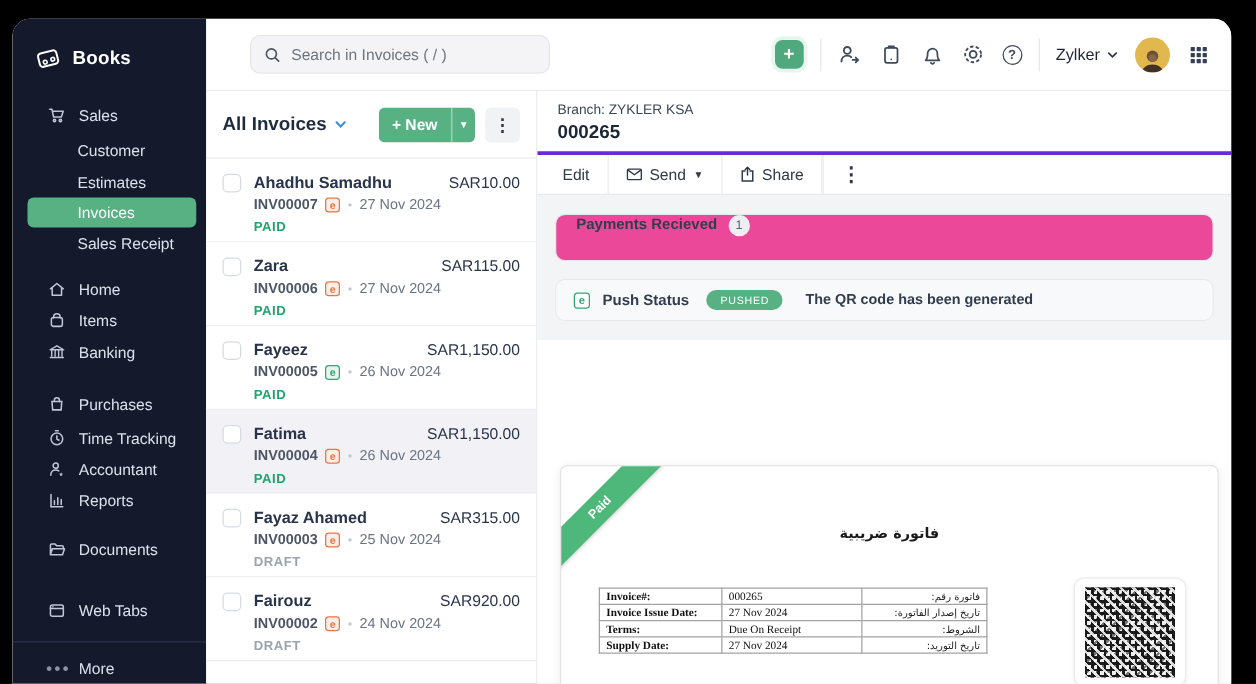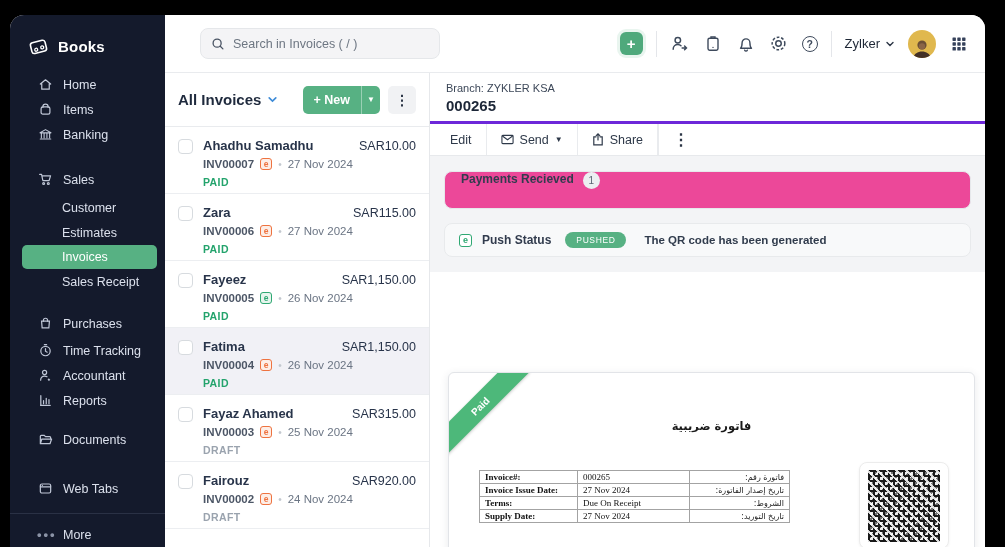--- a/index.html
+++ b/index.html
@@ -117,48 +117,20 @@
             <g transform="rotate(-14 10 11)">
               <rect x="3" y="5.5" width="15" height="11" rx="2.5" fill="none" stroke="#fff" stroke-width="1.6"></rect>
               <circle cx="7.6" cy="13.2" r="1.5" fill="none" stroke="#fff" stroke-width="1.3"></circle>
               <circle cx="14" cy="12.4" r="1.5" fill="none" stroke="#fff" stroke-width="1.3"></circle>
             </g>
           </svg>
       </span>
       <span class="logo-text">Books</span>
     </div>
 
-    <div class="nav-group" style="margin-top:12px">
-      <div class="side-item">
-        <span class="ic">
-            <svg width="15" height="15" viewBox="0 0 16 16" fill="none" stroke="currentColor" stroke-width="1.3" stroke-linecap="round" stroke-linejoin="round">
-              <path d="M2.5 7.5 8 3l5.5 4.5M4 7v6h8V7"></path>
-            </svg>
-          </span>
-        <span>Home</span>
-      </div>
-      <div class="side-item">
-        <span class="ic">
-            <svg width="15" height="15" viewBox="0 0 16 16" fill="none" stroke="currentColor" stroke-width="1.3" stroke-linecap="round">
-              <path d="M5.2 5.8V5a2.8 2.8 0 0 1 5.6 0v.8"></path>
-              <rect x="3.3" y="5.3" width="9.4" height="7.6" rx="1.8"></rect>
-            </svg>
-          </span>
-        <span>Items</span>
-      </div>
-      <div class="side-item">
-        <span class="ic">
-            <svg width="15" height="15" viewBox="0 0 16 16" fill="none" stroke="currentColor" stroke-width="1.2" stroke-linecap="round" stroke-linejoin="round">
-              <path d="M2.2 6.2 8 2.8l5.8 3.4zM3.6 6.5v5M6.5 6.5v5M9.5 6.5v5M12.4 6.5v5M2.4 12.8h11.2"></path>
-            </svg>
-          </span>
-        <span>Banking</span>
-      </div>
-    </div>
-
     <div class="nav-group" style="margin-top:20px">
       <div class="side-item">
         <span class="ic">
             <svg width="15" height="15" viewBox="0 0 16 16" fill="none" stroke="currentColor" stroke-width="1.3" stroke-linecap="round" stroke-linejoin="round">
               <path d="M1.8 2.6h2l1.4 6.6h6.6l1.6-5H4.6"></path>
               <circle cx="6" cy="12.2" r="1"></circle>
               <circle cx="11" cy="12.2" r="1"></circle>
             </svg>
           </span>
         <span>Sales</span>
@@ -167,20 +139,48 @@
         <span>Customer</span>
       </div>
       <div class="side-item child">
         <span>Estimates</span>
       </div>
       <div class="side-item child active">
         <span>Invoices</span>
       </div>
       <div class="side-item child">
         <span>Sales Receipt</span>
+      </div>
+    </div>
+
+    <div class="nav-group" style="margin-top:12px">
+      <div class="side-item">
+        <span class="ic">
+            <svg width="15" height="15" viewBox="0 0 16 16" fill="none" stroke="currentColor" stroke-width="1.3" stroke-linecap="round" stroke-linejoin="round">
+              <path d="M2.5 7.5 8 3l5.5 4.5M4 7v6h8V7"></path>
+            </svg>
+          </span>
+        <span>Home</span>
+      </div>
+      <div class="side-item">
+        <span class="ic">
+            <svg width="15" height="15" viewBox="0 0 16 16" fill="none" stroke="currentColor" stroke-width="1.3" stroke-linecap="round">
+              <path d="M5.2 5.8V5a2.8 2.8 0 0 1 5.6 0v.8"></path>
+              <rect x="3.3" y="5.3" width="9.4" height="7.6" rx="1.8"></rect>
+            </svg>
+          </span>
+        <span>Items</span>
+      </div>
+      <div class="side-item">
+        <span class="ic">
+            <svg width="15" height="15" viewBox="0 0 16 16" fill="none" stroke="currentColor" stroke-width="1.2" stroke-linecap="round" stroke-linejoin="round">
+              <path d="M2.2 6.2 8 2.8l5.8 3.4zM3.6 6.5v5M6.5 6.5v5M9.5 6.5v5M12.4 6.5v5M2.4 12.8h11.2"></path>
+            </svg>
+          </span>
+        <span>Banking</span>
       </div>
     </div>
 
     <div class="nav-group" style="margin-top:17px">
       <div class="side-item">
         <span class="ic">
             <svg width="15" height="15" viewBox="0 0 16 16" fill="none" stroke="currentColor" stroke-width="1.3" stroke-linecap="round">
               <path d="M5.8 5.5V4.6a2.2 2.2 0 0 1 4.4 0v.9"></path>
               <path d="M3.8 5.5h8.4l-.6 7.2H4.4z"></path>
             </svg>

